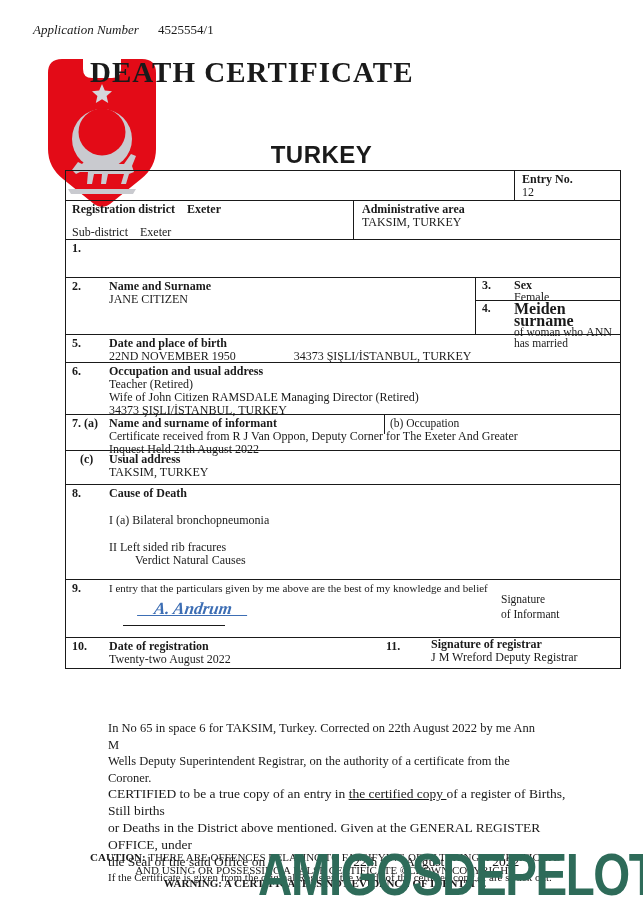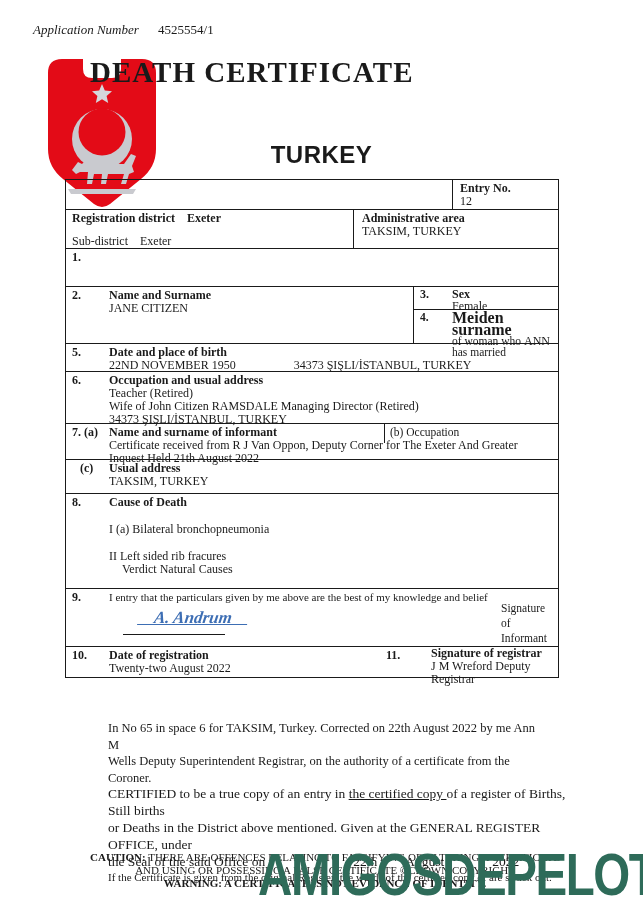--- a/index.html
+++ b/index.html
@@ -15,21 +15,21 @@
   .app-line { left:33px; top:22px; font-size:13px;font-family:Liberation Serif, serif; }
   .app-label { font-style:italic; }
   .app-value { margin-left:16px; font-style:normal; }
   .doc-title { left:90px; top:56px; width:463px; 
     font-size:29px; font-weight:bold; letter-spacing:1px; }
   .doc-country { left:0; top:141px; width:643px; text-align:center;
     font-family:"Liberation Sans", sans-serif; font-size:24px; font-weight:bold; letter-spacing:0.5px; }
   .emblem { left:38px; top:53px; width:128px; height:166px; }
 
   
-  .cert-table { left:65px; top:179px; width:494px;
+  .cert-table { left:65px; top:170px; width:556px;
     border:1.4px solid #1a1a1a; font-size:12px; line-height:13px; }
   .trow { position:relative; display:flex; border-bottom:1.2px solid #1a1a1a; }
   .trow:last-child { border-bottom:none; }
   .b { font-weight:bold; }
   .numcol { width:43px; flex:0 0 43px; padding:2px 0 0 6px; font-weight:bold; }
   .cellbody { flex:1; padding:2px 4px 0 0; }
   .vline { border-left:1.2px solid #1a1a1a; }
 
   .r-entry { height:30px; }
   .entry-spacer { flex:1; }
@@ -51,21 +51,21 @@
   .numcol-sm { width:38px; flex:0 0 38px; padding:2px 0 0 6px; font-weight:bold; }
   .maiden-val { float:right; margin-right:4px; font-size:12px; }
 
   .birth-line span.place { margin-left:58px; }
 
   .b-occ-divider { position:absolute; left:318px; top:0; height:19px; border-left:1.2px solid #1a1a1a; }
   .b-occ-label { position:absolute; left:324px; top:2px; font-size:11.5px; }
 
   .cod-line1 { margin-top:14px; }
   .cod-line2 { margin-top:14px; }
-  .cod-line3 { margin-left:13px; }
+  .cod-line3 { margin-left:26px; }
 
   .r9 .statement { font-size:11px; }
   .sig-script { position:absolute; left:72px; top:22px; width:110px; text-align:center;
     font-style:italic; font-weight:bold; color:#3d6eb4; font-size:17px;
     transform:skewX(-8deg); border-bottom:1.5px solid #3d6eb4; }
   .sig-line { position:absolute; left:57px; top:45px; width:102px; border-bottom:1.4px solid #1a1a1a; }
   .sig-caption { position:absolute; left:435px; top:12px; font-size:11.5px; line-height:15px; }
 
   .cell-11 { position:absolute; left:320px; top:0; display:flex; }
   .num-11 { width:45px; flex:0 0 45px; padding:2px 0 0 0; font-weight:bold; }

